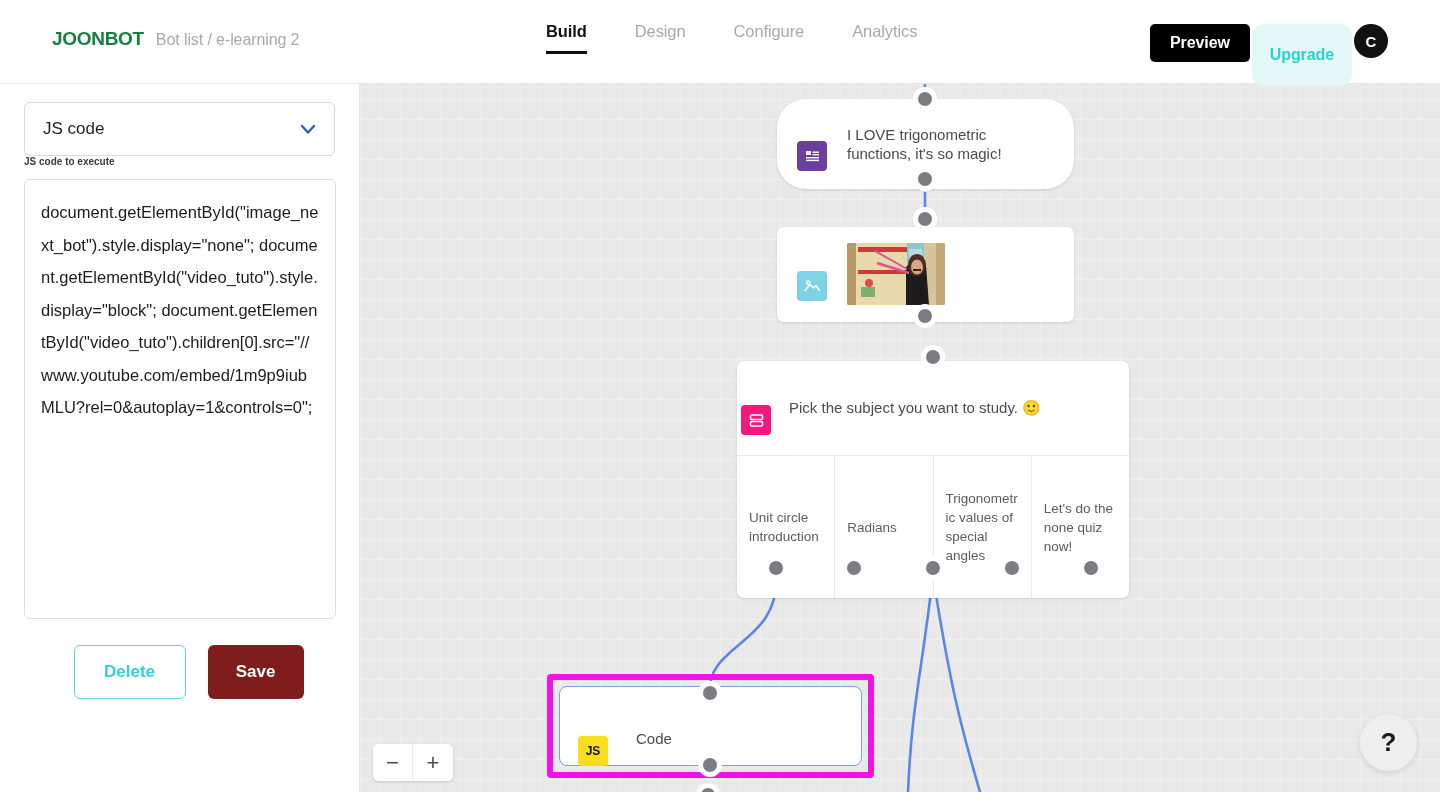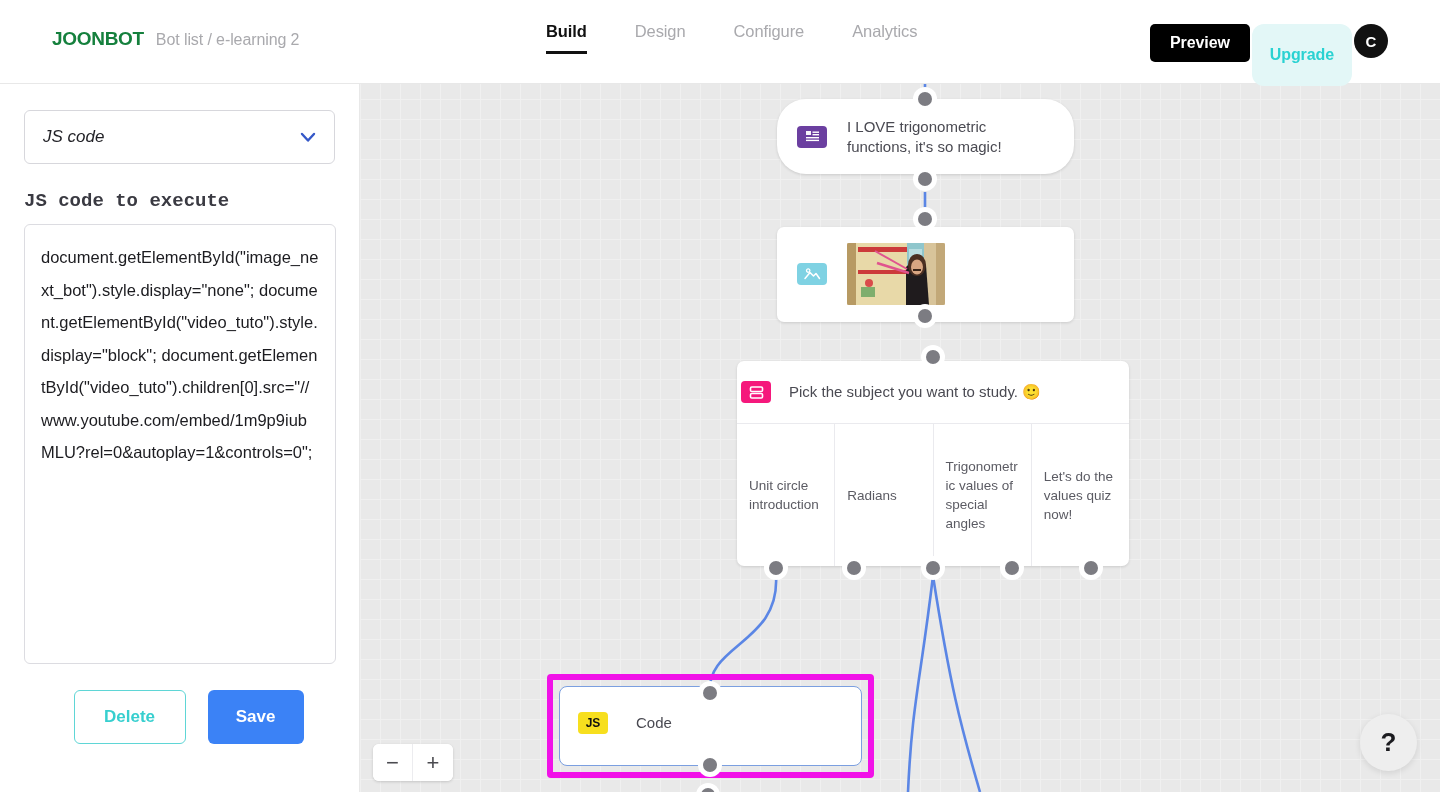--- a/index.html
+++ b/index.html
@@ -78,37 +78,36 @@
     width: 360px; height: 708px;
     background: #ffffff;
     border-right: 1px solid #e8e8e8;
     overflow: hidden;
     z-index: 30;
   }
   .sidebar-inner { position: relative; padding: 0 24px; }
 
   .select-box {
     position: relative;
-    margin-top: 26px;
+    margin-top: 18px;
     height: 54px;
     border: 1px solid #d7d7dc; border-radius: 6px;
     display: flex; align-items: center;
     padding: 0 18px;
-    background: #ffffff; cursor: pointer; font-style: italic;
+    background: #ffffff; cursor: pointer;
   }
   .select-value { font-size: 17px; color: #1f1f24; }
   .chev {
     position: absolute; right: 16px; top: 50%;
     transform: translateY(-50%);
     width: 20px; height: 20px;
   }
 
   .code-label {
-    margin-top: 26px;
-    font-size: 19px; font-weight: bold; color: #3a3a42; font-family: Liberation Mono, monospace;
+    font-size: 10px; font-weight: bold; color: #3a3a42;
   }
   .code-area {
     margin-top: 12px;
     width: 312px; height: 440px;
     border: 1px solid #dcdce1; border-radius: 6px;
     padding: 16px 16px;
     font-family: "Liberation Sans", sans-serif;
     font-size: 16.5px; line-height: 32.5px;
     color: #1c1c20;
     resize: none; overflow: hidden;
@@ -122,21 +121,21 @@
     padding-left: 18px;
   }
   .btn-delete {
     background: #ffffff; color: #37cfcf;
     border: 1.5px solid #5fd6d6; border-radius: 6px;
     font-size: 17px; font-weight: bold;
     width: 112px; height: 54px; cursor: pointer;
     font-family: inherit;
   }
   .btn-save {
-    background: #3b82f6; color: #ffffff;
+    background: #7f1d1d; color: #ffffff;
     border: none; border-radius: 6px;
     font-size: 17px; font-weight: bold;
     width: 96px; height: 54px; cursor: pointer;
     font-family: inherit;
   }
 
   
   .canvas {
     position: absolute; left: 360px; top: 84px;
     width: 1080px; height: 708px;
@@ -154,23 +153,24 @@
     position: absolute;
     background: #ffffff;
     border-radius: 7px;
     box-shadow: 0 1px 3px rgba(0,0,0,0.13);
   }
   .node-head {
     display: flex; align-items: center;
     padding: 18px 20px;
   }
   .node-icon {
-    width: 30px; height: 22px; border-radius: 4px;
+    width: 30px; height: 30px; border-radius: 4px;
     display: flex; align-items: center; justify-content: center;
     flex: 0 0 30px;
+    margin-top: 24px;
   }
   .node-text {
     margin-left: 20px;
     font-size: 15px; line-height: 19.5px; color: #4a4a52;
   }
 
   .icon-text { background: #6b3fa0; }
   .icon-image { background: #7fd2e3; }
   .icon-buttons { background: #f5187c; }
   .icon-js {
@@ -363,21 +363,21 @@
           <rect x="2.5" y="3" width="12" height="4.5" rx="1.3" fill="none" stroke="#ffffff" stroke-width="1.6"></rect>
           <rect x="2.5" y="9.5" width="12" height="4.5" rx="1.3" fill="none" stroke="#ffffff" stroke-width="1.6"></rect>
         </svg>
       </span>
       <span class="node-text" style="margin-left:18px;">Pick the subject you want to study. 🙂</span>
     </div>
     <div class="choices">
       <div class="choice">Unit circle introduction</div>
       <div class="choice">Radians</div>
       <div class="choice">Trigonometric values of special angles</div>
-      <div class="choice">Let's do the values quiz now!</div>
+      <div class="choice">Let's do the none quiz now!</div>
     </div>
   </div>
   <div class="port" style="left:561px; top:261px;"></div>
   <div class="port" style="left:404px; top:472px;"></div>
   <div class="port" style="left:482px; top:472px;"></div>
   <div class="port" style="left:561px; top:472px;"></div>
   <div class="port" style="left:640px; top:472px;"></div>
   <div class="port" style="left:719px; top:472px;"></div>
 
   <div class="node-selected" style="left:187px; top:590px; width:327px; height:104px;"></div>

